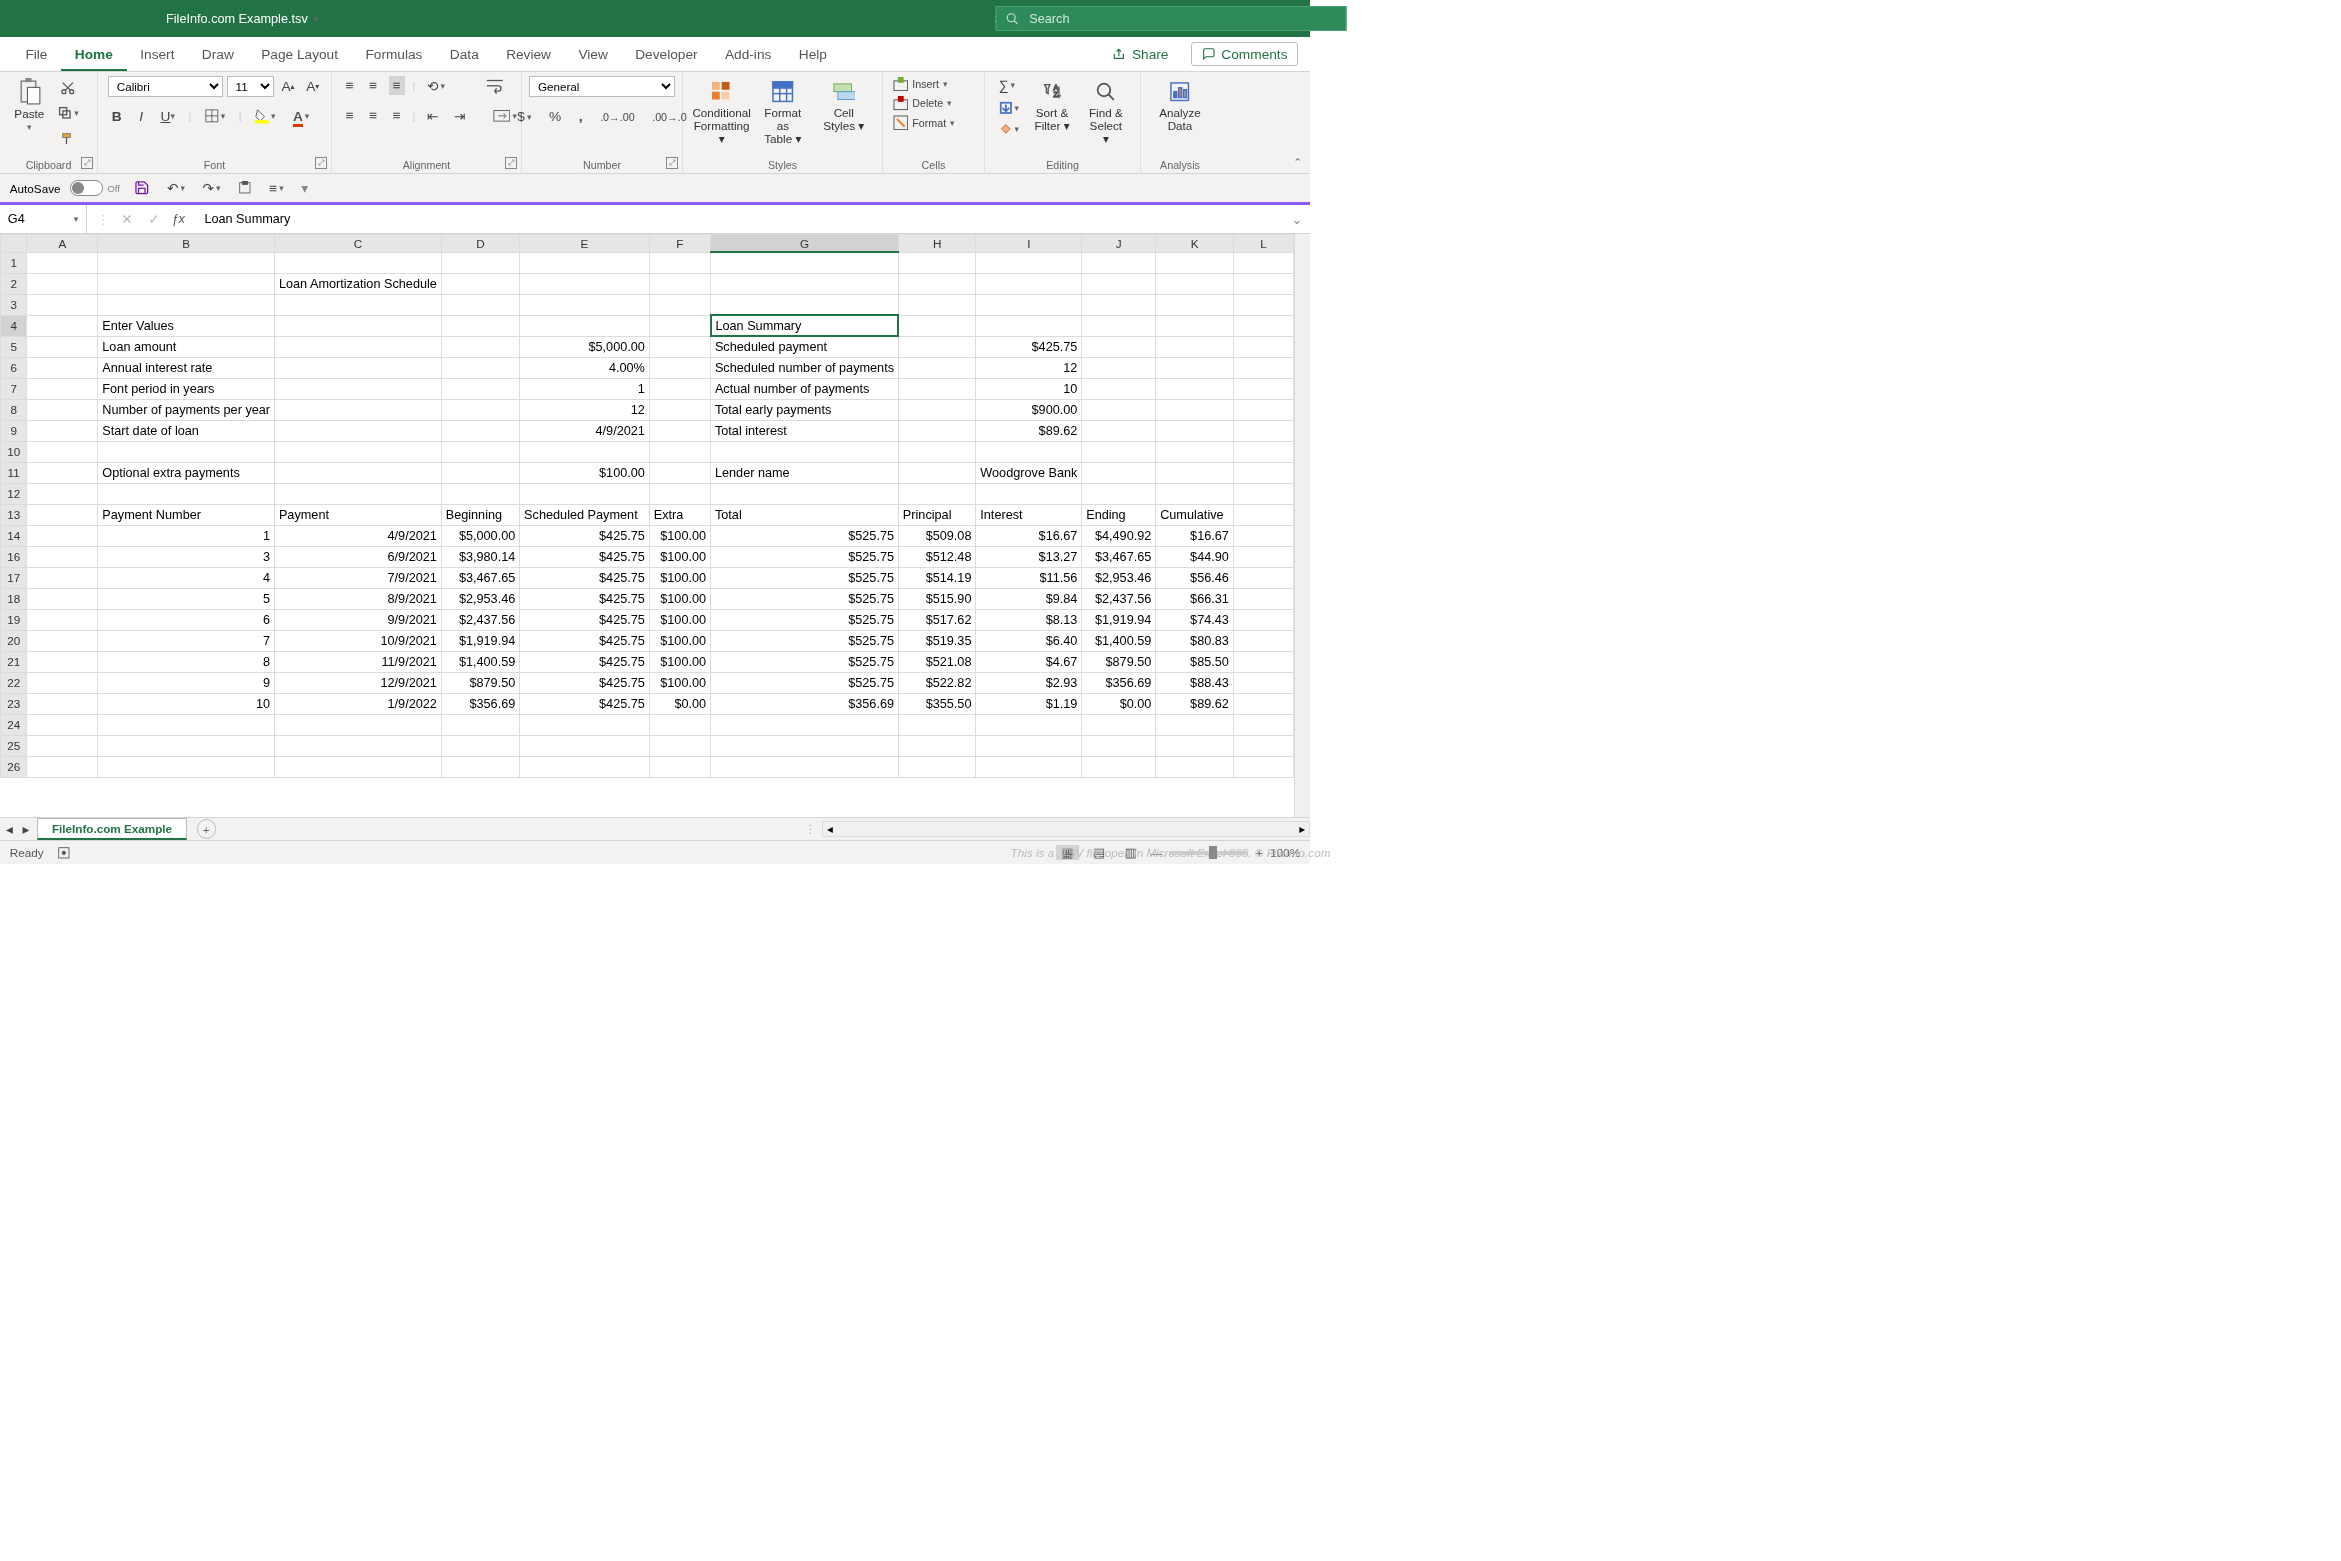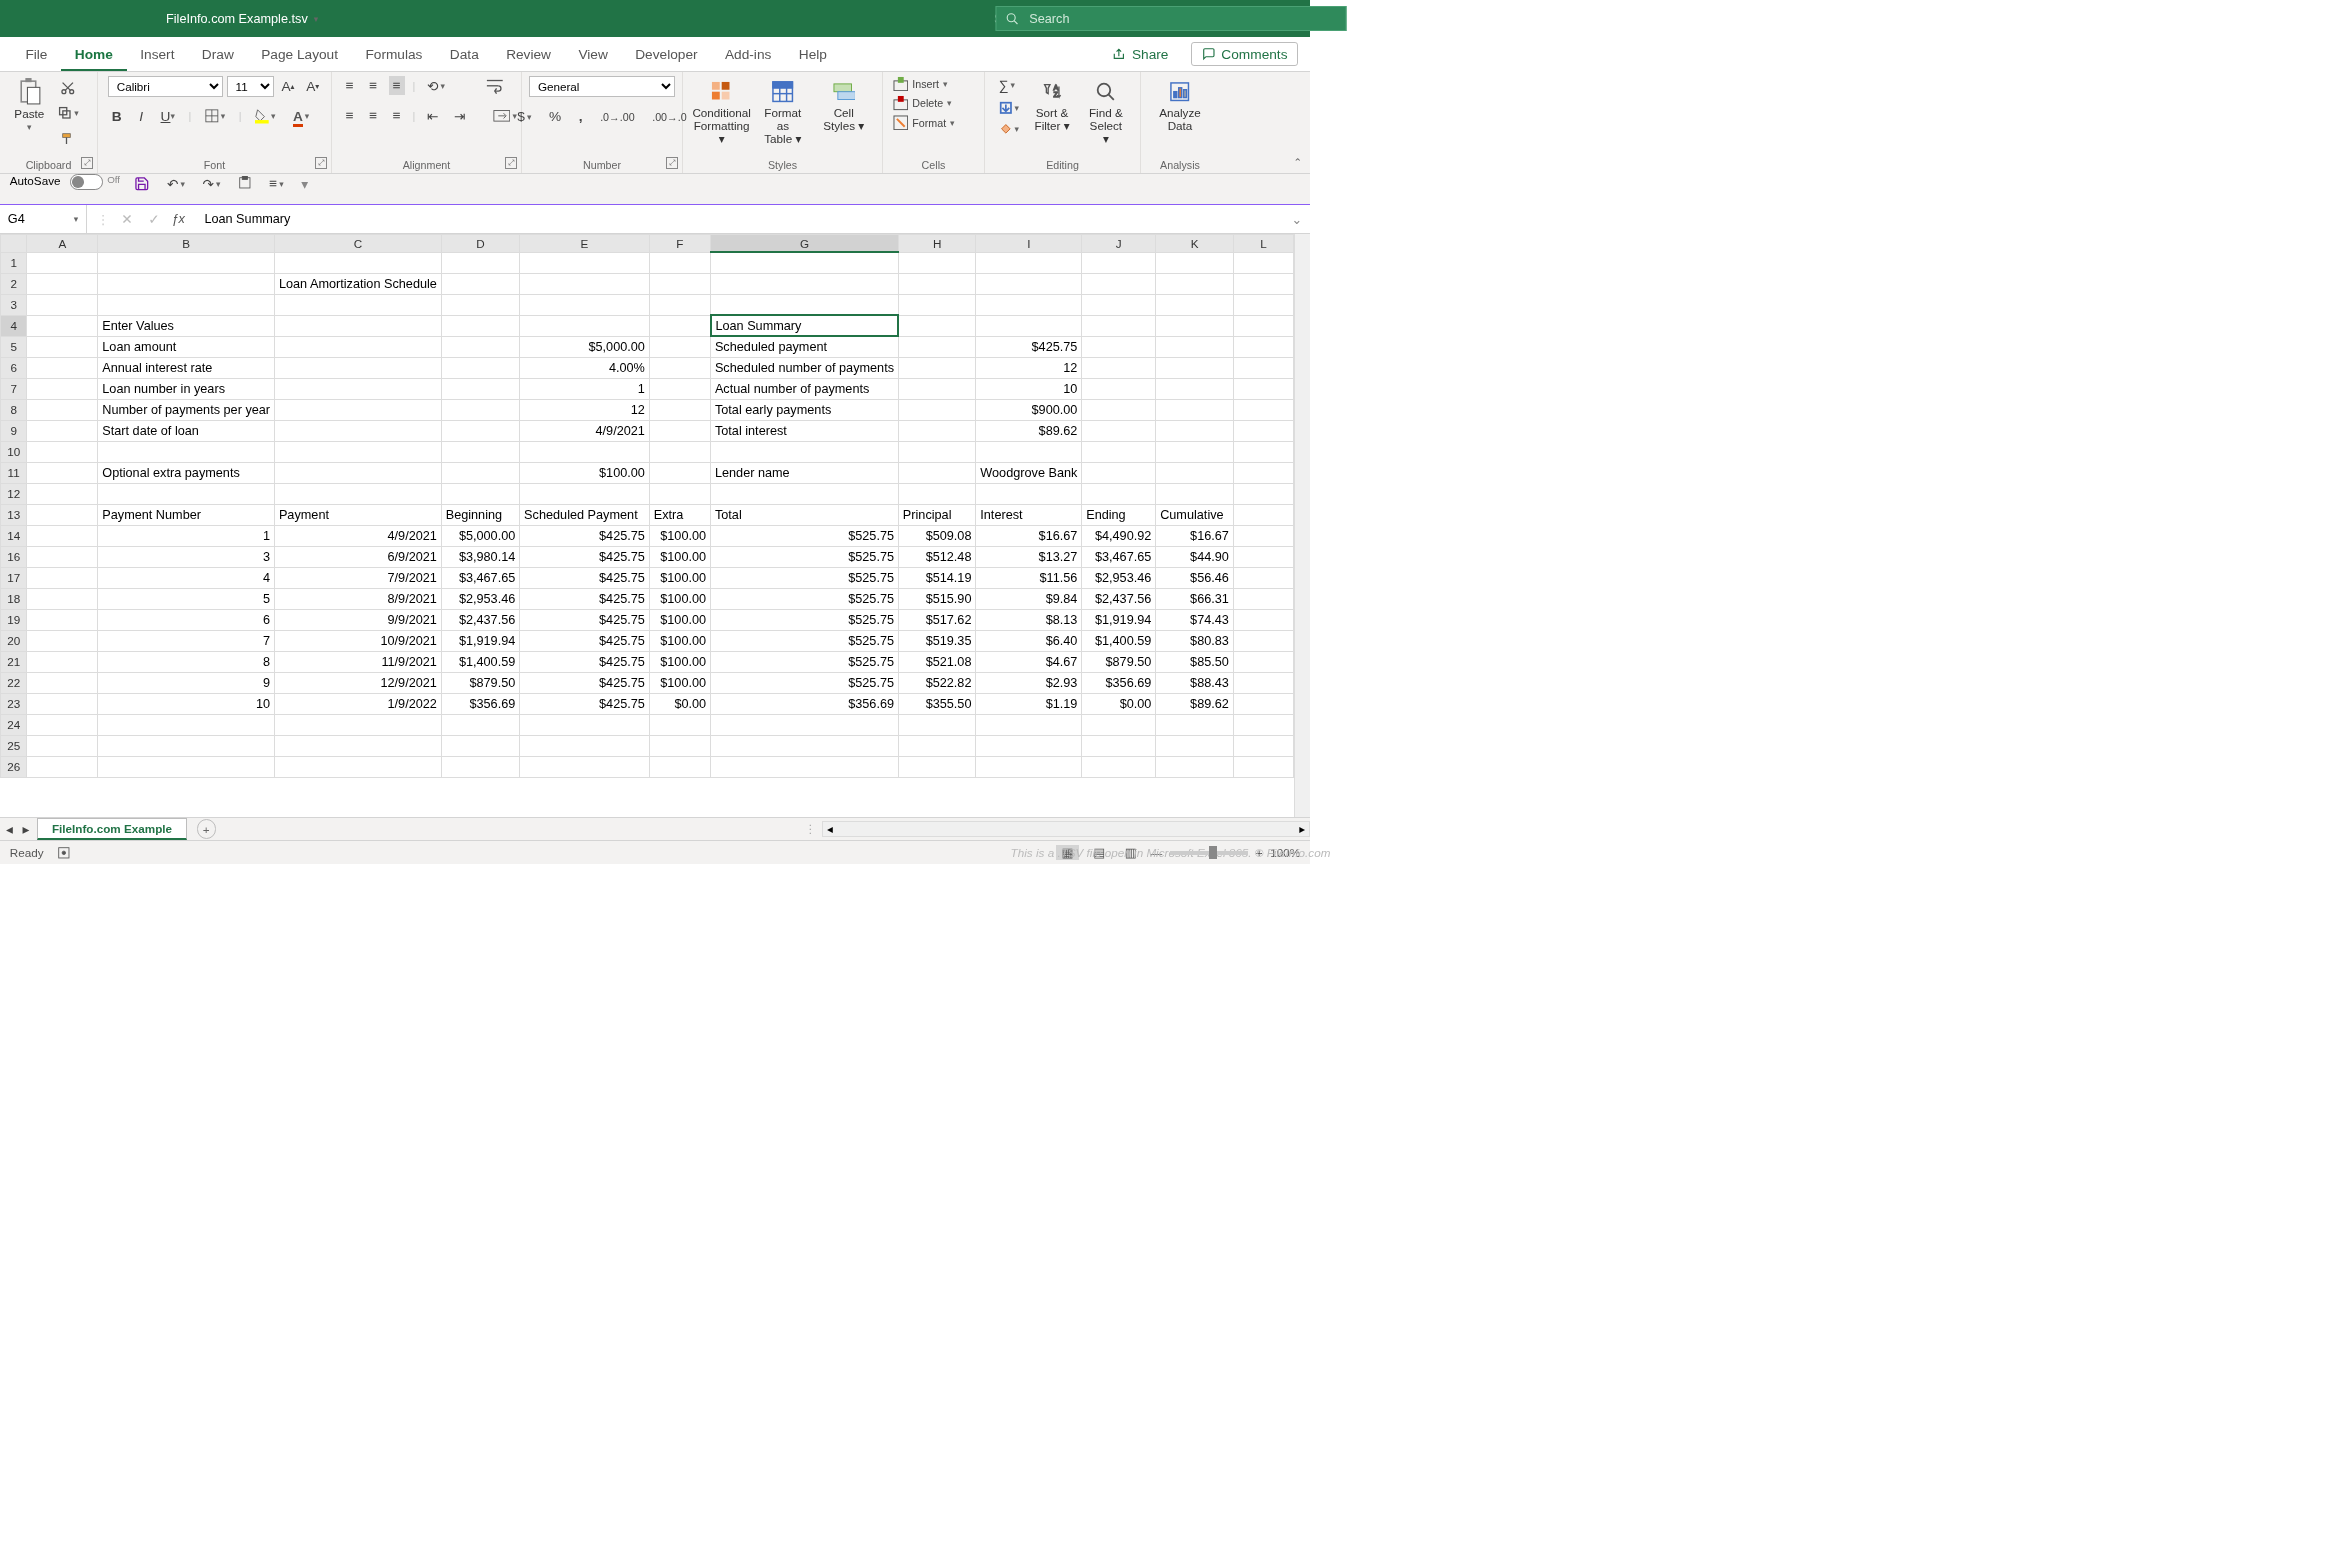--- a/index.html
+++ b/index.html
@@ -28,21 +28,21 @@
   .group .dialog { position:absolute; bottom:3.9px; right:3.9px; width:11.7px; height:11.7px; border:1px solid #888; font-size:7.8px; display:flex; align-items:center; justify-content:center; color:#666;}
   .icobtn { display:inline-flex; align-items:center; justify-content:center; color:#444; font-size:13.7px; padding:2px 3.9px; cursor:pointer;}
   .vstack { display:flex; flex-direction:column; gap:2px; align-items:center;}
   .hstack { display:flex; align-items:center; gap:3.9px;}
   .bigbtn { display:flex; flex-direction:column; align-items:center; gap:2px; font-size:11.7px; color:#333; padding:2px 3.9px; cursor:pointer; min-width:57px;}
   .bigbtn .ico { font-size:21.5px; height:27px; display:flex; align-items:center; justify-content:center;}
   .fontselect { height:21.5px; border:1px solid #bdbdbd; background:#fff; padding:0 3.9px; font-size:11.7px;}
   .dd::after { content:"▾"; font-size:8.8px; margin-left:2px; color:#666;}
   
   
-  .qat { height:31px; background:#f3f2f1; border-bottom:1px solid #8b5cf6; display:flex; align-items:flex-start; padding:0 9.8px; gap:9.8px; font-size:11.7px;}
+  .qat { height:31px; background:#f3f2f1; border-bottom:3px solid #8b5cf6; display:flex; align-items:center; padding:0 9.8px; gap:9.8px; font-size:11.7px;}
   .toggle { display:inline-flex; align-items:center; width:33px; height:15.6px; border:1px solid #888; border-radius:7.8px; background:#fff; position:relative;}
   .toggle .knob { width:11.7px; height:11.7px; border-radius:50%; background:#888; position:absolute; left:1px; top:1px;}
   
   
   .formulabar { height:29px; display:flex; align-items:center; border-bottom:1px solid #d4d4d4; background:#fff;}
   .namebox { width:87px; height:100%; border-right:1px solid #d4d4d4; display:flex; align-items:center; padding:0 7.8px; font-size:12.7px; justify-content:space-between;}
   .fxbtns { display:flex; align-items:center; gap:7.8px; padding:0 9.8px; color:#888;}
   .fxbtns .fx { font-style:italic; color:#555;}
   .formulainput { flex:1; padding:0 9.8px; font-size:12.7px; border:none; outline:none;}
   
@@ -575,21 +575,21 @@
             <td class="txtl">Scheduled number of payments</td>
             <td></td>
             <td class="numr">12</td>
             <td></td>
             <td></td>
             <td></td>
           </tr>
           <tr>
             <td class="rowhead">7</td>
             <td></td>
-            <td class="txtl">Loan number in years</td>
+            <td class="txtl">Font period in years</td>
             <td></td>
             <td></td>
             <td class="numr">1</td>
             <td></td>
             <td class="txtl">Actual number of payments</td>
             <td></td>
             <td class="numr">10</td>
             <td></td>
             <td></td>
             <td></td>

